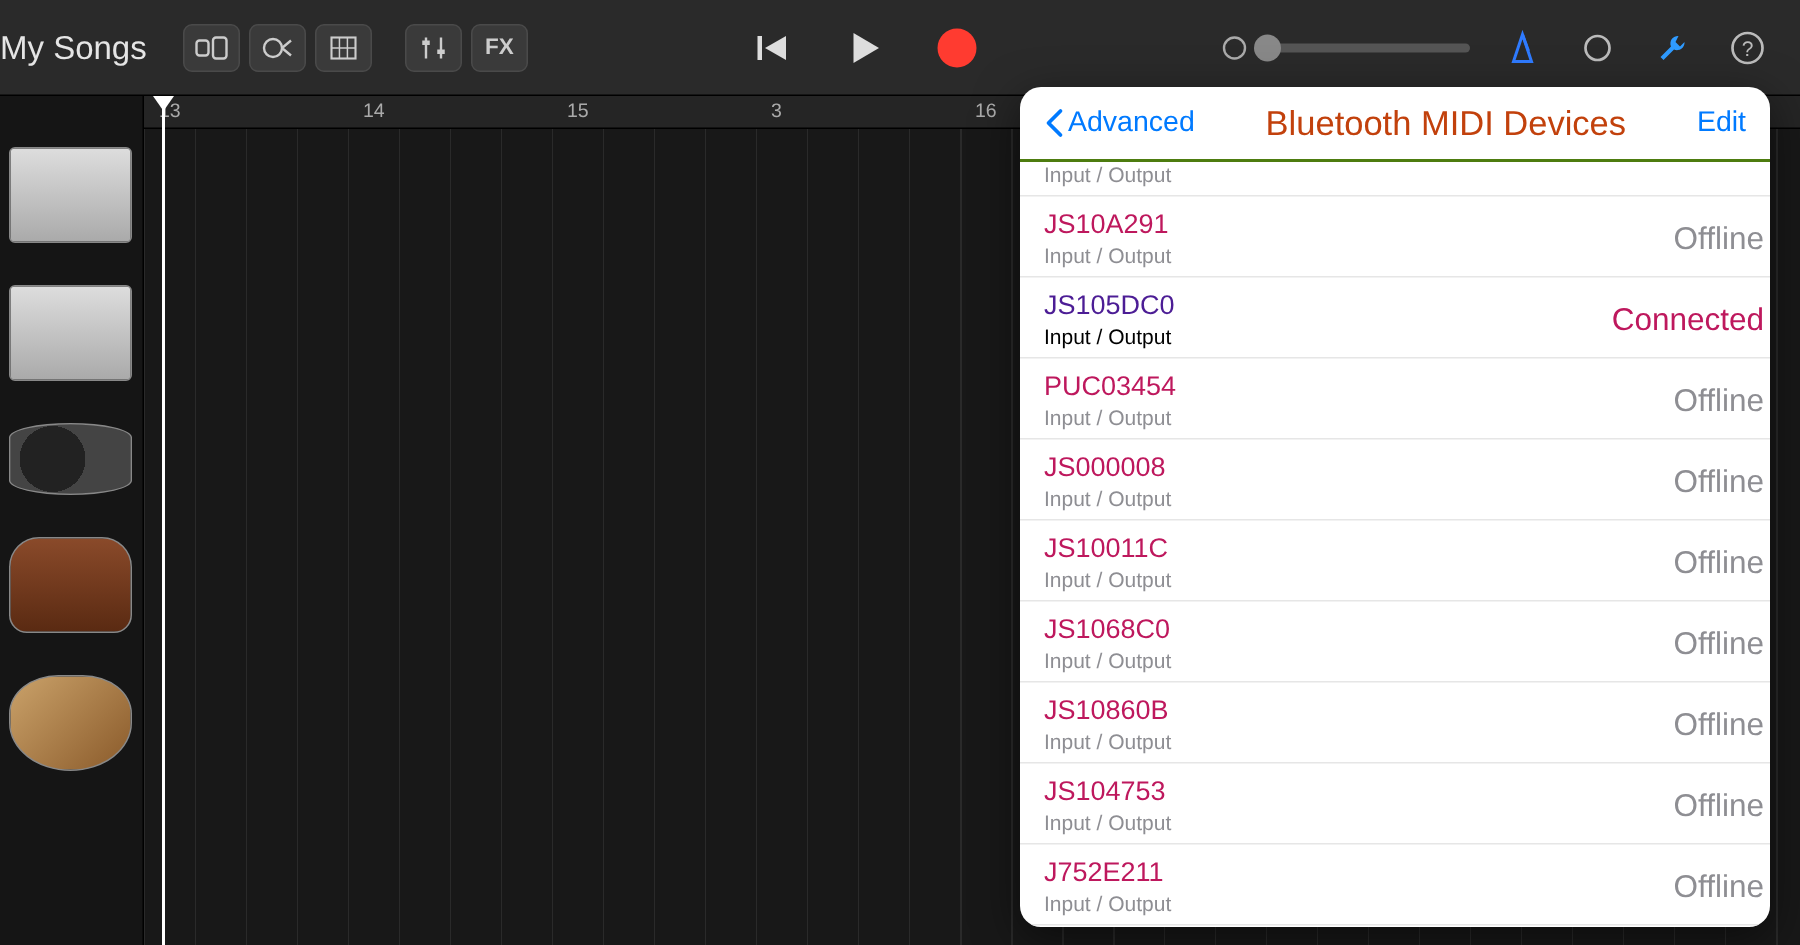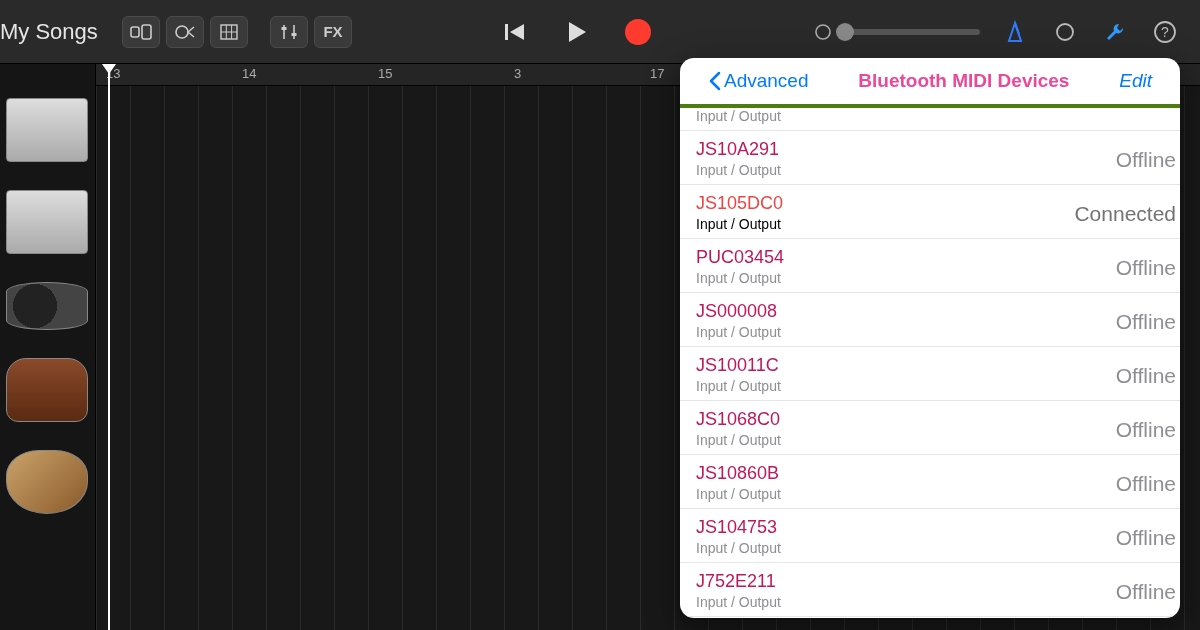--- a/index.html
+++ b/index.html
@@ -156,50 +156,50 @@
     top:-10px; right:58px;
     border-left:12px solid transparent;
     border-right:12px solid transparent;
     border-bottom:12px solid #fff;
   }
   .pop-header {
     height: 50px;
     display:flex;
     align-items:center;
     justify-content: space-between;
-    padding: 0 28px;
-    border-bottom: 4px solid #4d7c0f;
+    padding: 0 16px;
+    border-bottom: 2px solid #4d7c0f;
   }
   .pop-back {
     color: #007aff;
     font-size: 19px;
     display:flex; align-items:center; gap:2px;
   }
-  .pop-title { font-size: 19px; font-weight: 700; color:#ec4899; }
-  .pop-edit { color:#007aff; font-size:19px;font-style:italic; }
+  .pop-title { font-size: 23px; font-weight: 400; color:#c2410c; }
+  .pop-edit { color:#007aff; font-size:19px; }
 
   .device-list {
     flex:1;
     overflow:hidden;
   }
   .device-row {
     padding: 8px 4px 6px 16px;
     border-bottom: 1px solid #e6e6e6;
     display:flex;
     justify-content: space-between;
     align-items: center;
   }
   .device-row.truncated-top { padding-top: 0; }
   .dev-left { display:flex; flex-direction:column; gap:2px; }
   .dev-name { font-size: 18px; color:#be185d; }
   .dev-sub  { font-size: 14px; color:#8e8e93; }
   .dev-status { font-size: 21px; color:#8e8e93; padding-top:2px; }
-  .device-row.connected .dev-name { color:#ef4444; font-weight:500; }
+  .device-row.connected .dev-name { color:#4c1d95; font-weight:500; }
   .device-row.connected .dev-sub  { color:#000; }
-  .device-row.connected .dev-status { color:#737373; }
+  .device-row.connected .dev-status { color:#be185d; }
 
   svg { display:block; }
 </style>
 </head>
 <body>
 
 <div class="toolbar">
   <div class="title">My Songs</div>
 
   <div class="tb-group">
@@ -296,21 +296,21 @@
     <div class="track-thumb congas"></div>
     <div class="track-thumb guitar"></div>
   </div>
 
   <div class="timeline-area">
     <div class="ruler">
       <span class="tick" style="left:10px">13</span>
       <span class="tick" style="left:146px">14</span>
       <span class="tick" style="left:282px">15</span>
       <span class="tick" style="left:418px">3</span>
-      <span class="tick" style="left:554px">17</span>
+      <span class="tick" style="left:554px">16</span>
     </div>
     <div class="grid"></div>
     <div class="playhead"></div>
   </div>
 </div>
 
 <div class="popover">
   <div class="pop-header">
     <div class="pop-back">
       <svg width="14" height="22">

